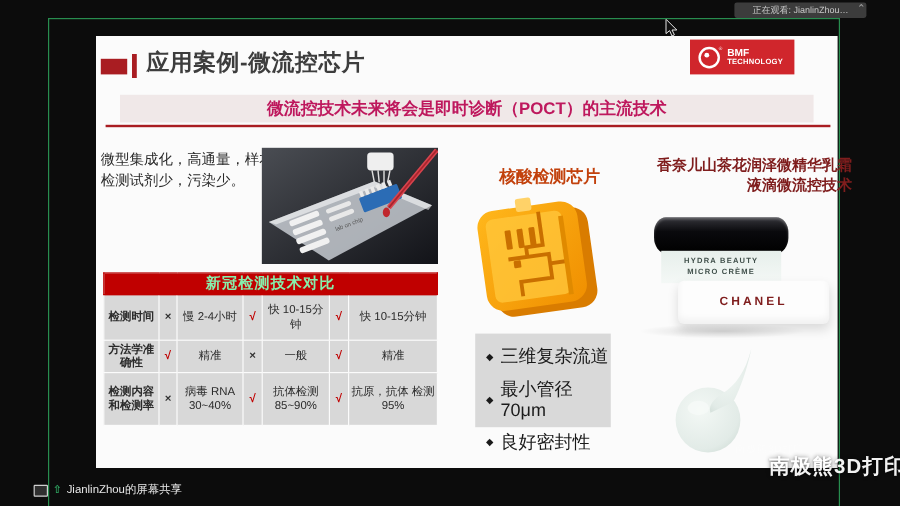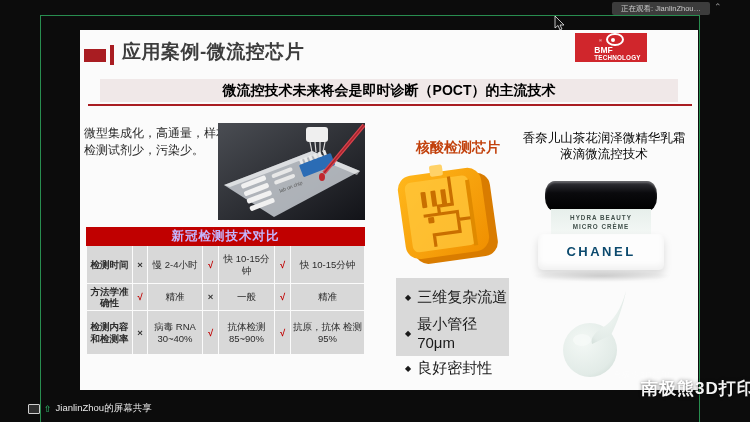--- a/index.html
+++ b/index.html
@@ -1,77 +1,77 @@
 <!DOCTYPE html>
 <html><head>
 <meta charset="utf-8">
 <style>
   html,body{margin:0;padding:0;background:#000;}
   #stage{position:relative;width:750px;height:422px;background:#0c0c0c;overflow:hidden;
          font-family:"Liberation Sans","DejaVu Sans",sans-serif;}
   .abs{position:absolute;}
 
   
-  .watch-pill{left:612px;top:2px;width:98px;height:13px;background:#3c3c3c;border-radius:2px;
+  .watch-pill{left:612px;top:2px;width:110px;height:13px;background:#3c3c3c;border-radius:2px;
     color:#c9c9c9;font-size:7.5px;line-height:13px;text-align:center;white-space:nowrap;overflow:hidden;}
   .pill-chevron{left:714px;top:2px;color:#9a9a9a;font-size:9px;}
   .share-border{left:40px;top:15px;width:658px;height:406px;border:1px solid rgba(46,164,92,.85);}
   .share-label{left:28px;top:402px;display:flex;align-items:center;gap:4px;color:#e9e9e9;font-size:9.5px;}
   .monitor-ico{display:inline-block;width:10px;height:8px;border:1px solid #cfcfcf;border-radius:1px;background:#2f2f2f;}
   .share-ico{color:#2ea35f;font-size:9px;font-weight:bold;}
   .cursor{left:554px;top:16px;}
 
   
   .slide{left:80px;top:30px;width:618px;height:360px;background:#fbfbfb;}
   .ttl-sq{left:4px;top:19px;width:22px;height:13px;background:#a91d22;}
   .ttl-bar{left:30px;top:15px;width:4px;height:20px;background:#a91d22;}
   .slide-title{left:42px;top:9px;font-size:19px;font-weight:bold;color:#3d3d3d;letter-spacing:.5px;}
-  .logo{left:495px;top:3px;width:72px;height:29px;background:#d0262c;display:flex;align-items:center;padding-left:7px;box-sizing:border-box;flex-direction:column;}
+  .logo{left:495px;top:3px;width:87px;height:29px;background:#d0262c;display:flex;align-items:center;padding-left:7px;box-sizing:border-box;}
   .logo-circle{width:14px;height:14px;border:2.5px solid #fff;border-radius:50%;position:relative;}
   .logo-circle:after{content:"";position:absolute;left:3px;top:3px;width:4px;height:4px;background:#fff;border-radius:50%;}
   .logo-reg{color:#fff;font-size:4px;position:absolute;left:24px;top:5px;}
   .logo-txt{color:#fff;margin-left:6px;line-height:1.05;}
   .logo-txt .l1{font-size:8.5px;font-weight:bold;}
   .logo-txt .l2{font-size:6.3px;font-weight:bold;letter-spacing:.2px;}
-  .banner{left:20px;top:49px;width:578px;height:23px;background:#f0e8e8;color:#000000;
+  .banner{left:20px;top:49px;width:578px;height:23px;background:#f0e8e8;color:#be185d;
     font-size:14px;font-weight:bold;text-align:center;line-height:23px;}
   .red-rule{left:8px;top:74px;width:604px;height:2px;background:#a91d22;}
 
   .feat{left:4px;top:95px;width:180px;color:#151515;}
   .feat .hd{font-size:13.5px;font-weight:bold;margin-bottom:2px;}
   .feat .bd{font-size:12px;line-height:1.42;color:#2a2a2a;}
 
   .chip-photo{left:138px;top:93px;width:147px;height:97px;}
 
   .cmp-wrap{left:6px;top:197px;}
   .cmp-table{border-collapse:collapse;table-layout:fixed;width:278px;background:#d8d8d8;color:#2b2b2b;}
   .cmp-table th,.cmp-table td{border:1px solid #fbfbfb;padding:0 1px;text-align:center;vertical-align:middle;line-height:1.2;font-size:9.5px;}
-  .t-title th{background:#c00000;border-color:#c00000;color:#c4b5fd;font-size:12.5px;font-weight:bold;height:17px;letter-spacing:1px;}
+  .t-title th{background:#c00000;border-color:#c00000;color:#86efac;font-size:12.5px;font-weight:bold;height:17px;letter-spacing:1px;}
   .t-head th{font-size:9.8px;height:18px;font-weight:bold;}
   .rlabel{font-weight:bold;font-size:9.8px;}
   .mark{font-size:11px;font-weight:bold;color:#333;}
   .mark.yes{color:#c00000;}
   .r1{height:38px}.r2{height:27px}.r3{height:44px}
 
   .mid-caption{left:318px;top:109px;width:120px;text-align:center;font-size:14px;font-weight:bold;color:#c2410c;}
   .orange-chip{left:308px;top:133px;width:118px;height:108px;}
   .bullet-box{left:316px;top:248px;width:113px;height:78px;background:#d9d9d9;box-sizing:border-box;padding:10px 0 0 9px;}
   .bullet{display:flex;align-items:center;gap:6px;margin-bottom:8px;color:#1a1a1a;}
   .bullet .dia{font-size:8px;}
   .bullet .blabel{font-size:15px;}
 
-  .right-title{left:418px;top:100px;width:212px;text-align:center;color:#000000;font-weight:normal;font-size:12.5px;line-height:1.3;}
+  .right-title{left:418px;top:100px;width:212px;text-align:right;color:#7f1d1d;font-weight:bold;font-size:12.5px;line-height:1.3;}
   .jar-lid{left:465px;top:151px;width:112px;height:30px;border-radius:10px/13px;
     background:linear-gradient(180deg,#35353b 0%,#0a0a0d 40%,#000 100%);box-shadow:inset 0 2px 2px rgba(255,255,255,.25);}
   .jar-body{left:471px;top:179px;width:100px;height:27px;background:linear-gradient(180deg,#e7efeb,#f4f8f6);
     text-align:center;color:#41504b;padding-top:4px;box-sizing:border-box;}
   .jar-body .p1,.jar-body .p2{font-size:6.3px;letter-spacing:1px;line-height:1.5;font-weight:bold;}
-  .jar-base{left:458px;top:204px;width:126px;height:36px;background:#fdfdfd;border-radius:5px;
+  .jar-base{left:485px;top:204px;width:126px;height:36px;background:#fdfdfd;border-radius:5px;
     box-shadow:0 5px 9px rgba(0,0,0,.13), inset 0 -4px 6px rgba(0,0,0,.05);
-    text-align:center;color:#0c4a6e;font-weight:bold;font-size:13px;letter-spacing:2.5px;line-height:36px;}
+    text-align:center;color:#7f1d1d;font-weight:bold;font-size:10px;letter-spacing:2.5px;line-height:36px;}
   .jar-shadow{left:452px;top:240px;width:140px;height:12px;
     background:radial-gradient(ellipse at center,rgba(0,0,0,.14),rgba(0,0,0,0) 70%);}
   .cream-drop{left:478px;top:258px;width:92px;height:96px;}
 
   .wm-small{left:613px;top:369px;font-size:8px;color:rgba(255,255,255,.35);letter-spacing:1px;white-space:nowrap;}
   .wm-big{left:641px;top:377px;font-size:17px;font-weight:bold;color:#fff;opacity:.95;white-space:nowrap;
     text-shadow:0 0 4px rgba(0,0,0,.45),0 1px 2px rgba(0,0,0,.4);letter-spacing:1px;}
 </style>
 </head>
 <body>

